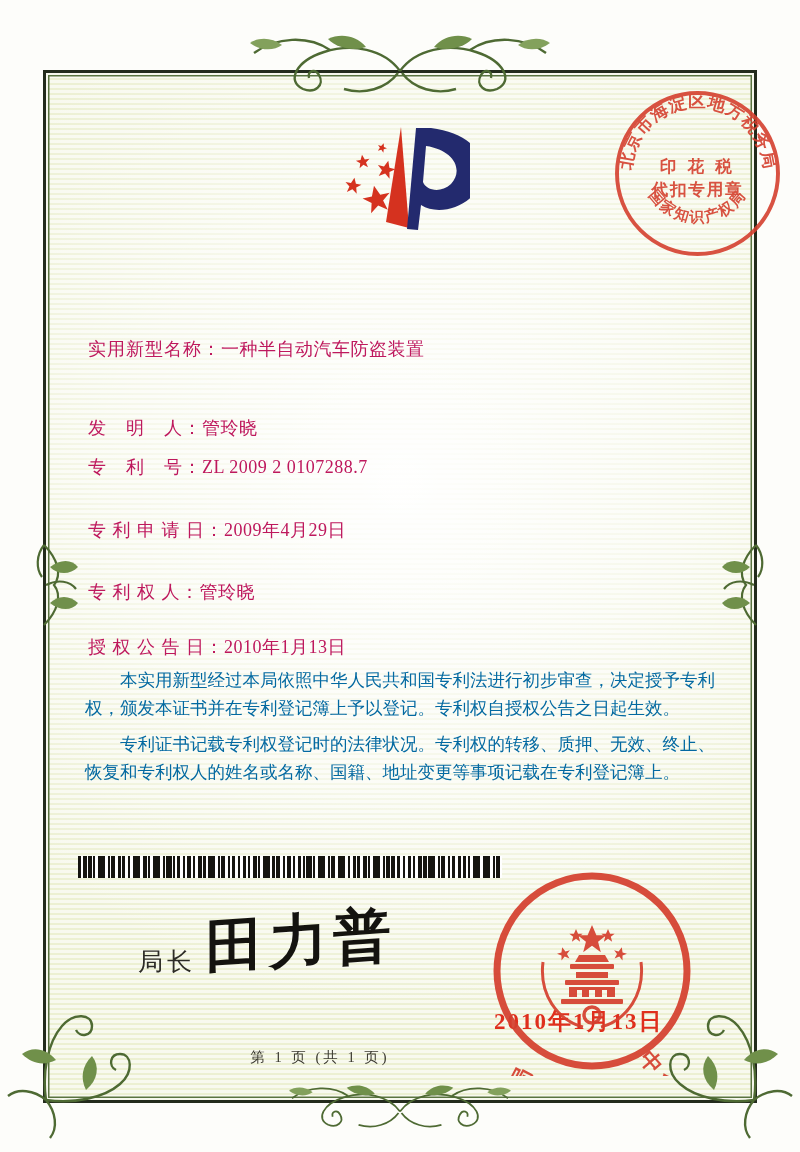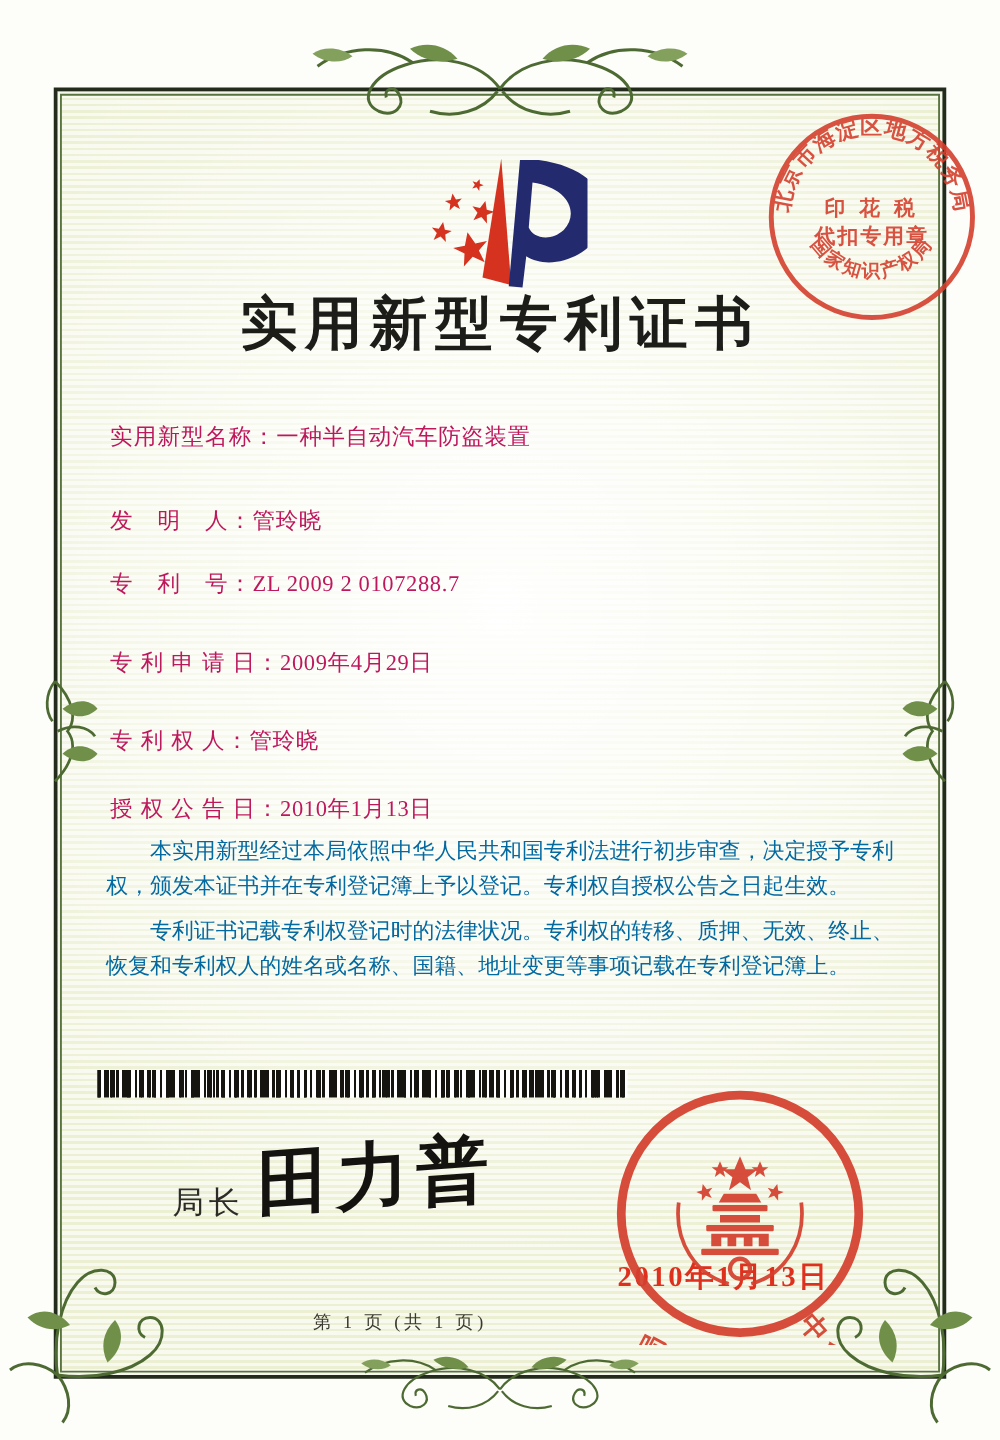--- a/index.html
+++ b/index.html
@@ -134,27 +134,26 @@
         <use href="#star" xlink:href="#star" transform="translate(23,60) scale(0.85) rotate(10)"></use>
         <use href="#star" xlink:href="#star" transform="translate(33,36) scale(0.72) rotate(-8)"></use>
         <use href="#star" xlink:href="#star" transform="translate(56,44) scale(0.95) rotate(14)"></use>
         <use href="#star" xlink:href="#star" transform="translate(52,22) scale(0.5) rotate(20)"></use>
         <path d="M71,1 L79,102 L56,96 Z"></path>
       </g>
       <path fill="#232a6e" fill-rule="evenodd" d="M86,2 L101,2 C146,8 163,36 150,60 C138,82 108,90 91,79 L88,104 L77,103 Z
            M96,20 C124,24 134,44 121,58 C110,68 96,64 93,56 Z"></path>
     </svg>
 
-    <div class="title">实用新型专利证书</div>
 
     <div class="fields">
       <div class="field-row" style="top:337px">
         <span class="lab">实用新型名称：</span><span class="val">一种半自动汽车防盗装置</span>
       </div>
-      <div class="field-row" style="top:404px">
+      <div class="field-row" style="top:416px">
         <span class="lab">发　明　人：</span><span class="val">管玲晓</span>
       </div>
       <div class="field-row" style="top:455px">
         <span class="lab">专　利　号：</span><span class="val">ZL 2009 2 0107288.7</span>
       </div>
       <div class="field-row" style="top:518px">
         <span class="lab">专 利 申 请 日：</span><span class="val">2009年4月29日</span>
       </div>
       <div class="field-row" style="top:580px">
         <span class="lab">专 利 权 人：</span><span class="val">管玲晓</span>

